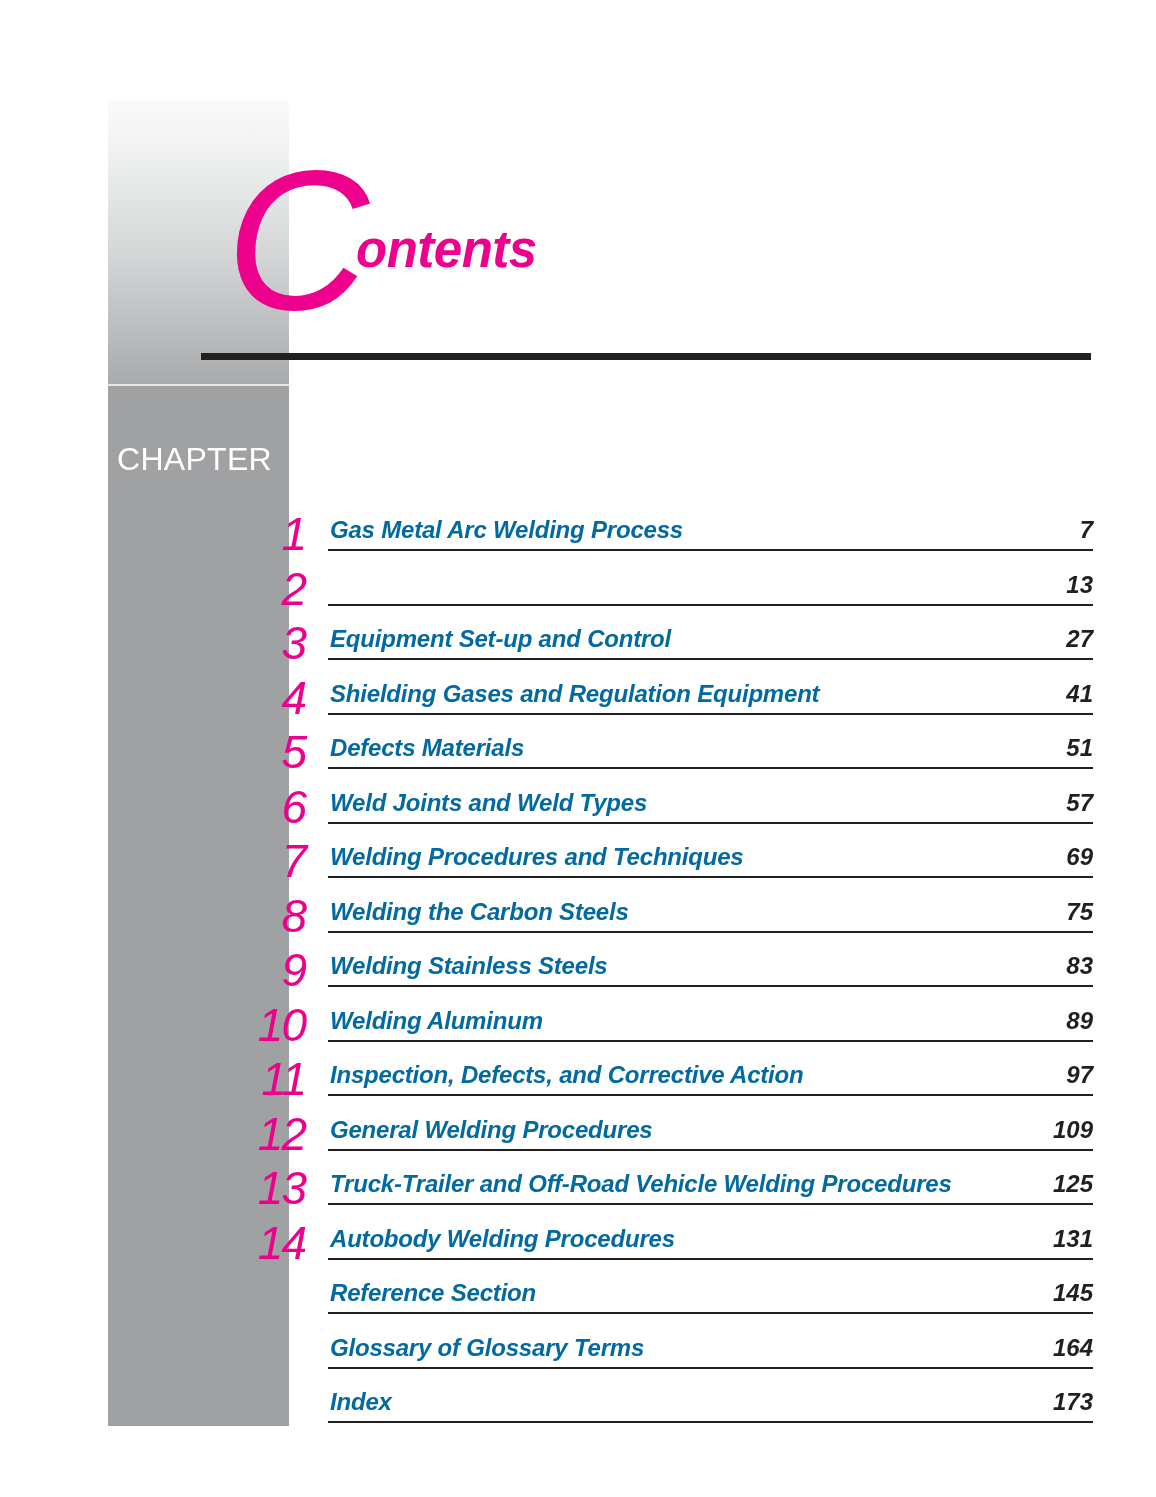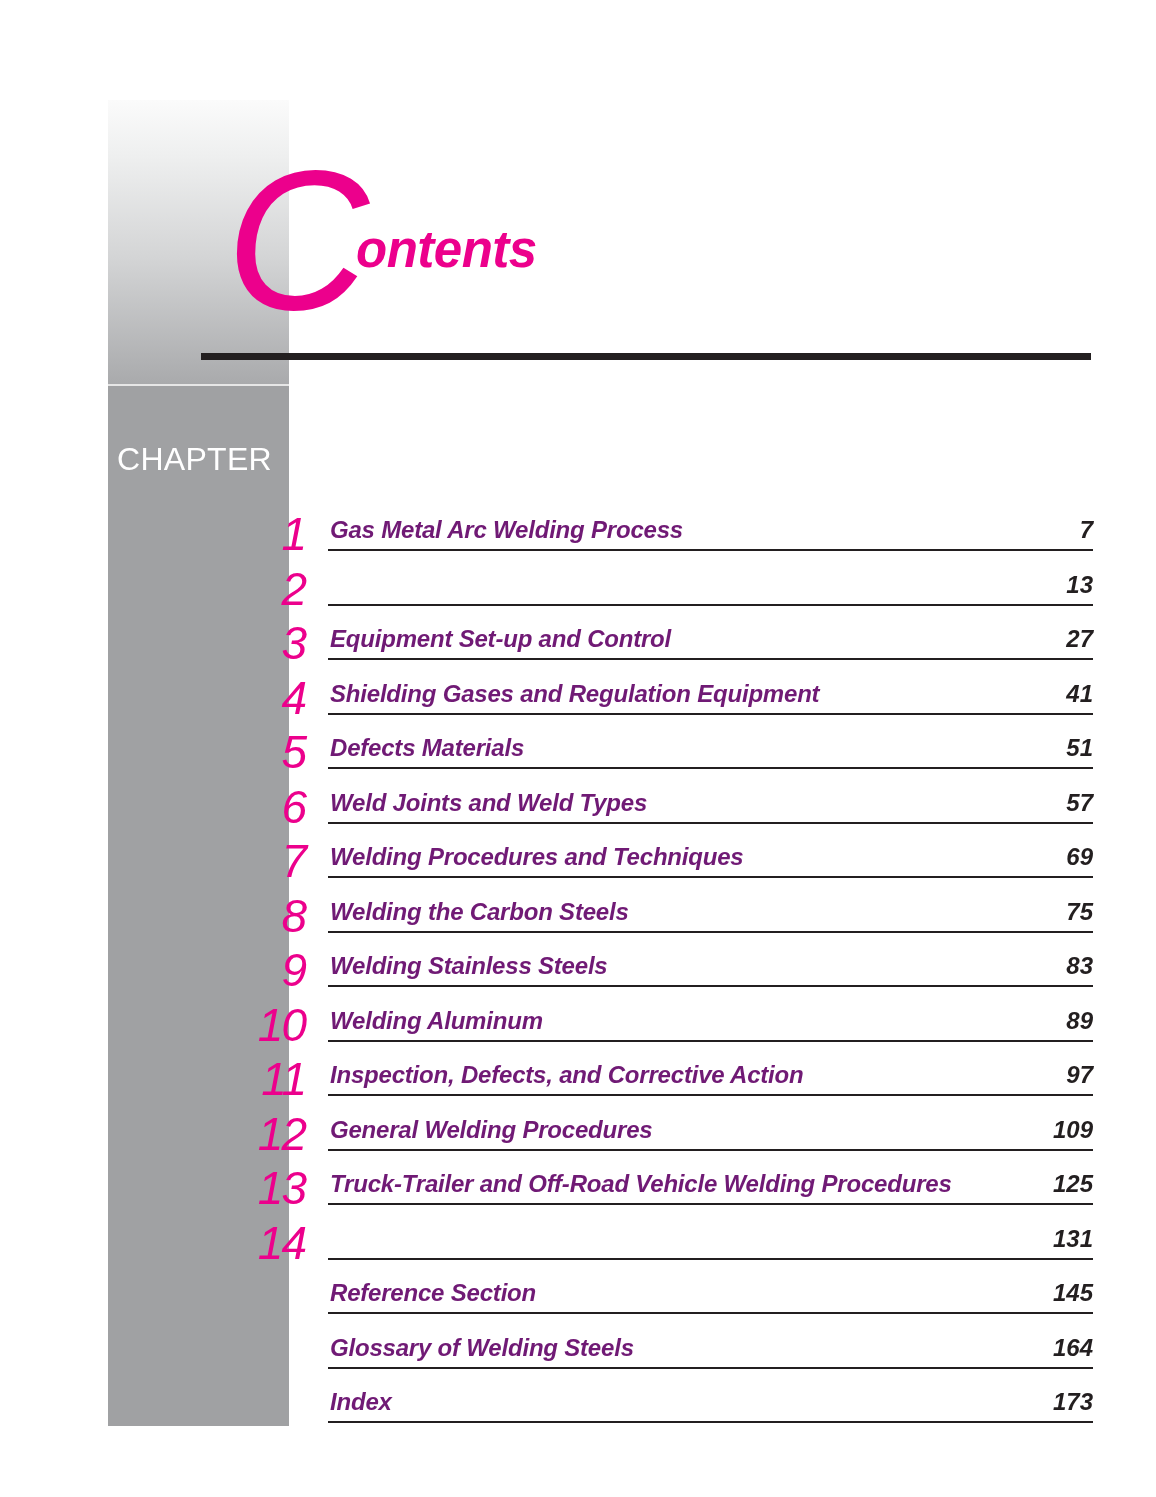--- a/index.html
+++ b/index.html
@@ -104,21 +104,21 @@
     white-space: nowrap;
   }
   .toc-title {
     position: absolute;
     left: 330px;
     top: 3px;
     font-size: 24px;
     line-height: 1;
     font-style: italic;
     font-weight: bold;
-    color: #701a75;
+    color: #0369a1;
     white-space: nowrap;
     letter-spacing: -0.2px;
   }
   .toc-page {
     position: absolute;
     right: 63px; 
     top: 3px;
     font-size: 24px;
     line-height: 1;
     font-style: italic;
@@ -224,32 +224,33 @@
     <div class="toc-rule"></div>
   </div>
   <div class="toc-row" style="top:1169px">
     <span class="toc-num">13</span>
     <span class="toc-title">Truck-Trailer and Off-Road Vehicle Welding Procedures</span>
     <span class="toc-page">125</span>
     <div class="toc-rule"></div>
   </div>
   <div class="toc-row" style="top:1223.5px">
     <span class="toc-num">14</span>
+    <span class="toc-title">Autobody Welding Procedures</span>
     <span class="toc-page">131</span>
     <div class="toc-rule"></div>
   </div>
   <div class="toc-row" style="top:1278px">
     <span class="toc-num"></span>
     <span class="toc-title">Reference Section</span>
     <span class="toc-page">145</span>
     <div class="toc-rule"></div>
   </div>
   <div class="toc-row" style="top:1332.5px">
     <span class="toc-num"></span>
-    <span class="toc-title">Glossary of Welding Steels</span>
+    <span class="toc-title">Glossary of Glossary Terms</span>
     <span class="toc-page">164</span>
     <div class="toc-rule"></div>
   </div>
   <div class="toc-row" style="top:1387px">
     <span class="toc-num"></span>
     <span class="toc-title">Index</span>
     <span class="toc-page">173</span>
     <div class="toc-rule"></div>
   </div>
 </div>

